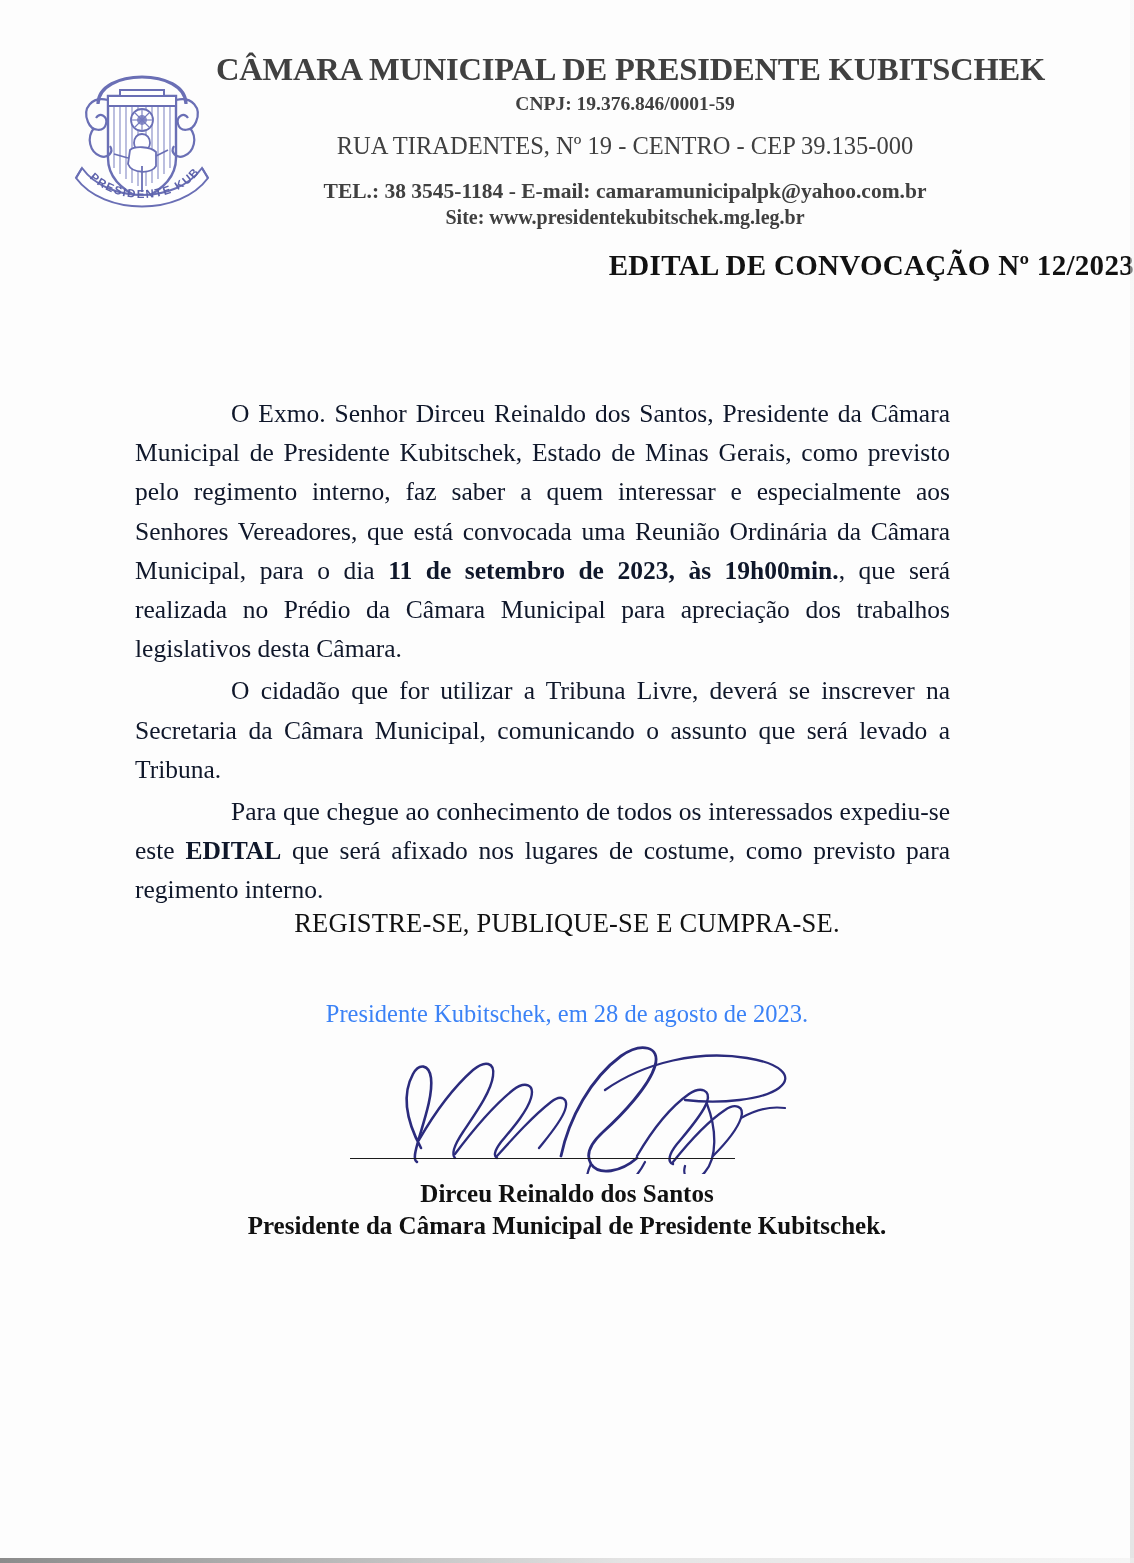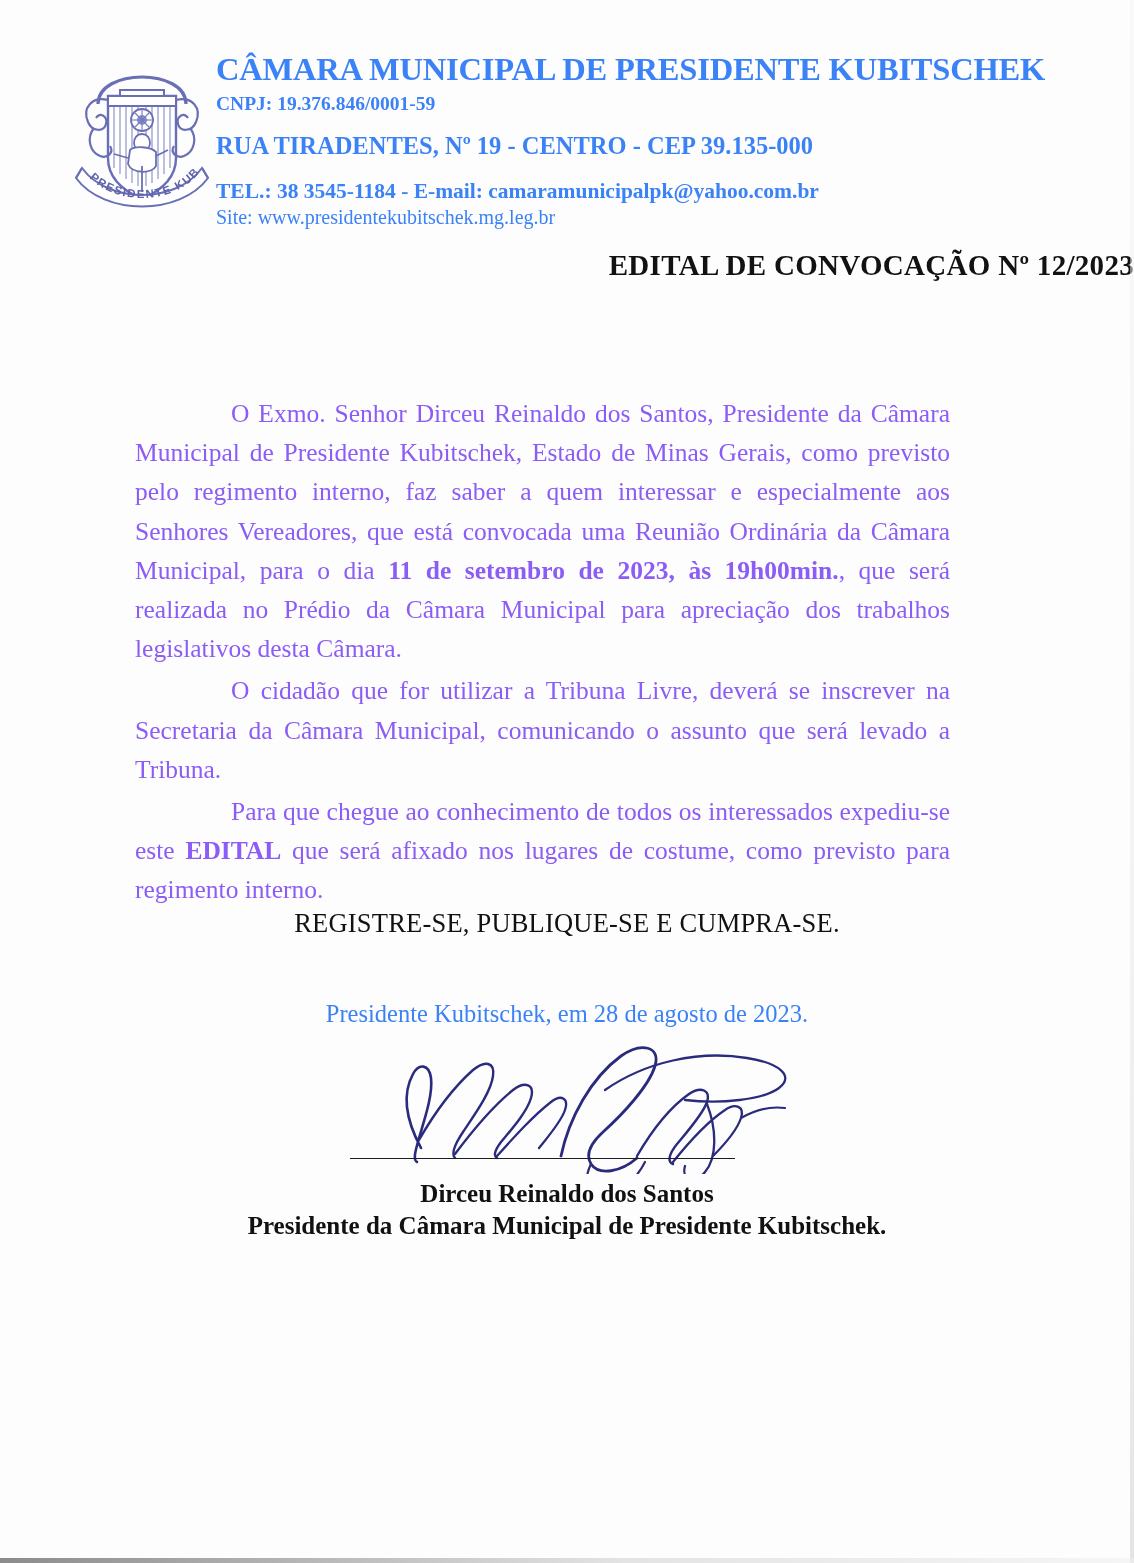--- a/index.html
+++ b/index.html
@@ -33,52 +33,52 @@
     left: 68px;
     top: 8px;
     width: 148px;
     height: 172px;
   }
   #header-text {
     position: absolute;
     left: 216px;
     top: 14px;
     width: 818px;
-    text-align: left;
-    color: #3b82f6;
+    text-align: center;
+    color: #404040;
     font-family: "Liberation Serif", serif;
   }
   .org-name {
     font-size: 32.5px;
     font-weight: bold;
     letter-spacing: -0.2px;
     line-height: 1.06;
     white-space: nowrap;
   }
   .cnpj {
     font-size: 19.5px;
     font-weight: bold;
     margin-top: 7px;
     line-height: 1.1;
   }
   .addr1 {
     font-size: 24.5px;
-    font-weight: bold;
+    font-weight: normal;
     margin-top: 17px;
     line-height: 1.12;
   }
   .addr2 {
     font-size: 21.5px;
     font-weight: bold;
     margin-top: 20px;
     line-height: 1.12;
   }
   .addr3 {
     font-size: 20px;
-    font-weight: normal;
+    font-weight: bold;
     margin-top: 3px;
     line-height: 1.12;
   }
 
   
   #doc-title {
     position: absolute;
     left: 0;
     top: 249px;
     width: 1134px;
@@ -92,21 +92,21 @@
   
   #body-block {
     position: absolute;
     left: 135px;
     top: 394px;
     width: 815px;
     font-size: 25.5px;
     line-height: 39.2px;
     text-align: justify;
     text-justify: inter-word;
-    color: #8b5cf6;
+    color: #0f172a;
   }
   #body-block p {
     margin: 0;
     text-indent: 96px;
   }
   #body-block p.p-tight {
     margin-top: 3px;
   }
   b { font-weight: bold; }
 

